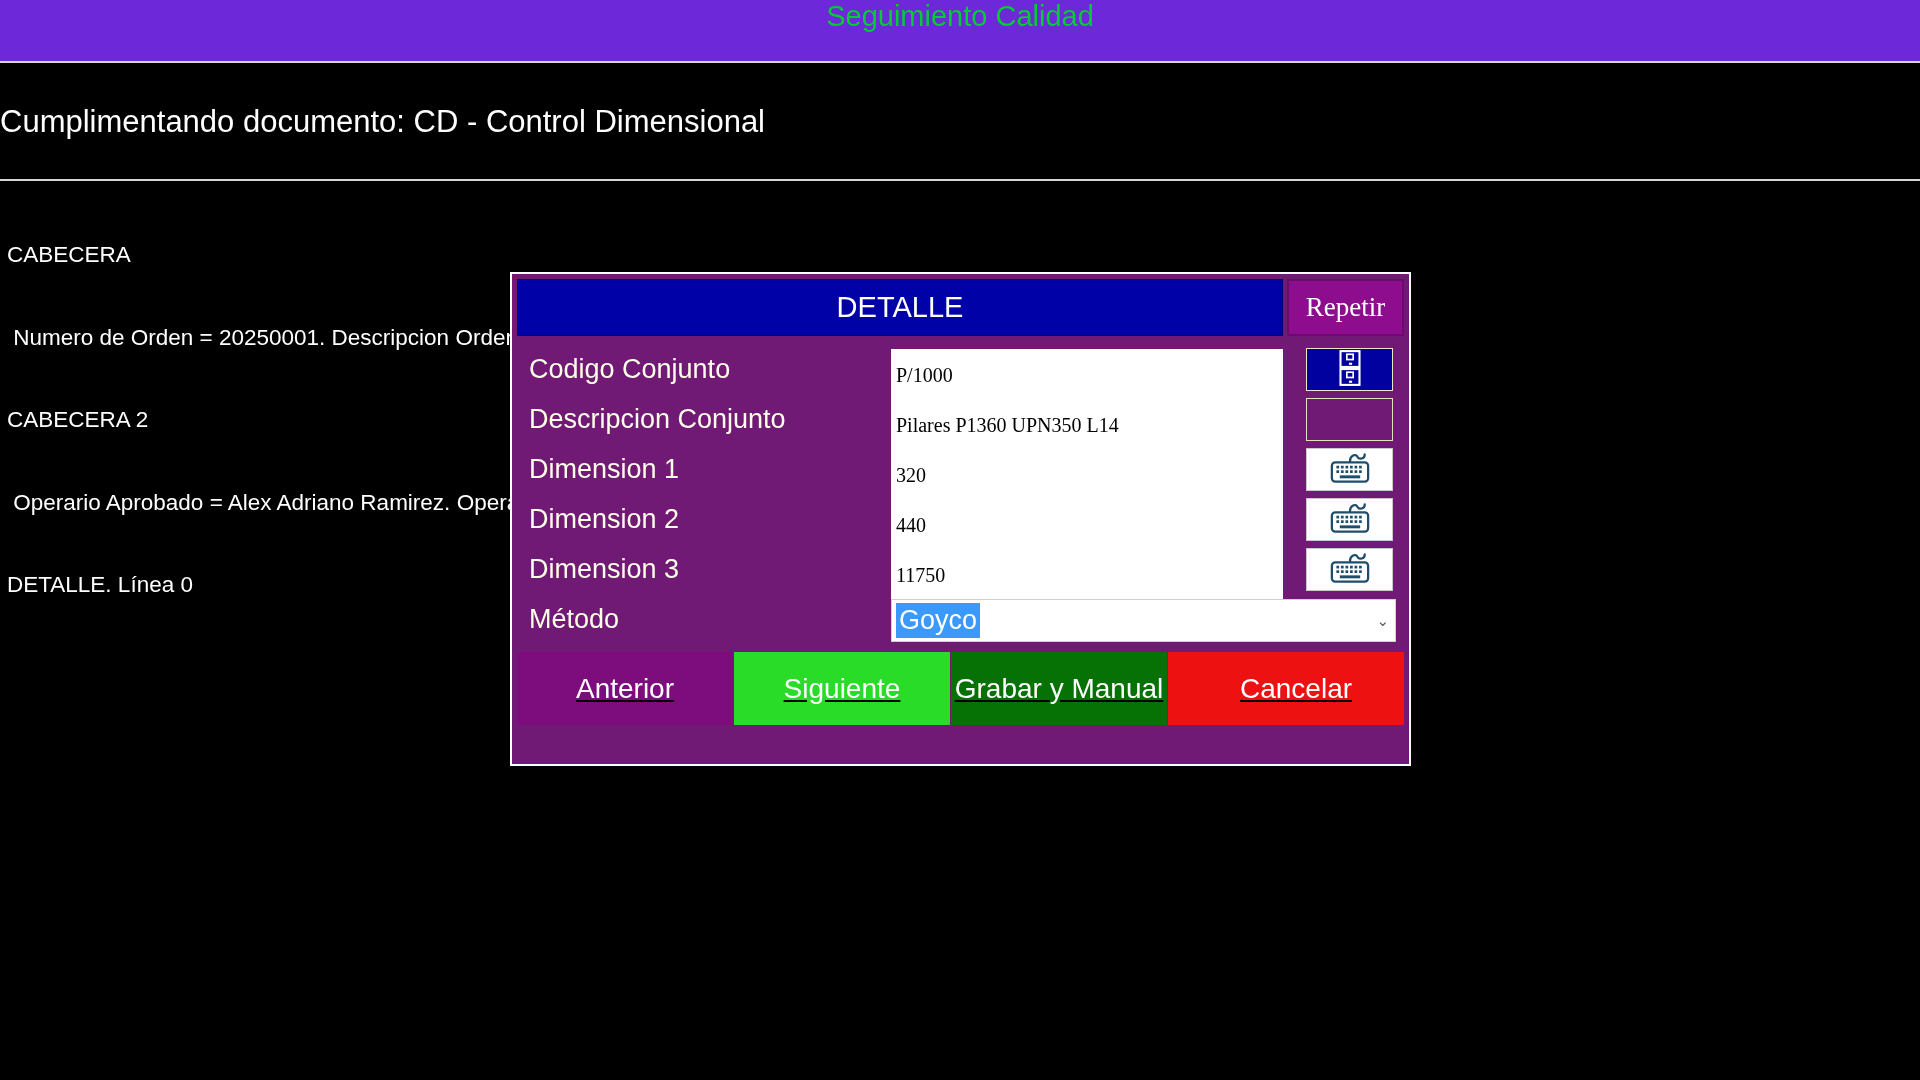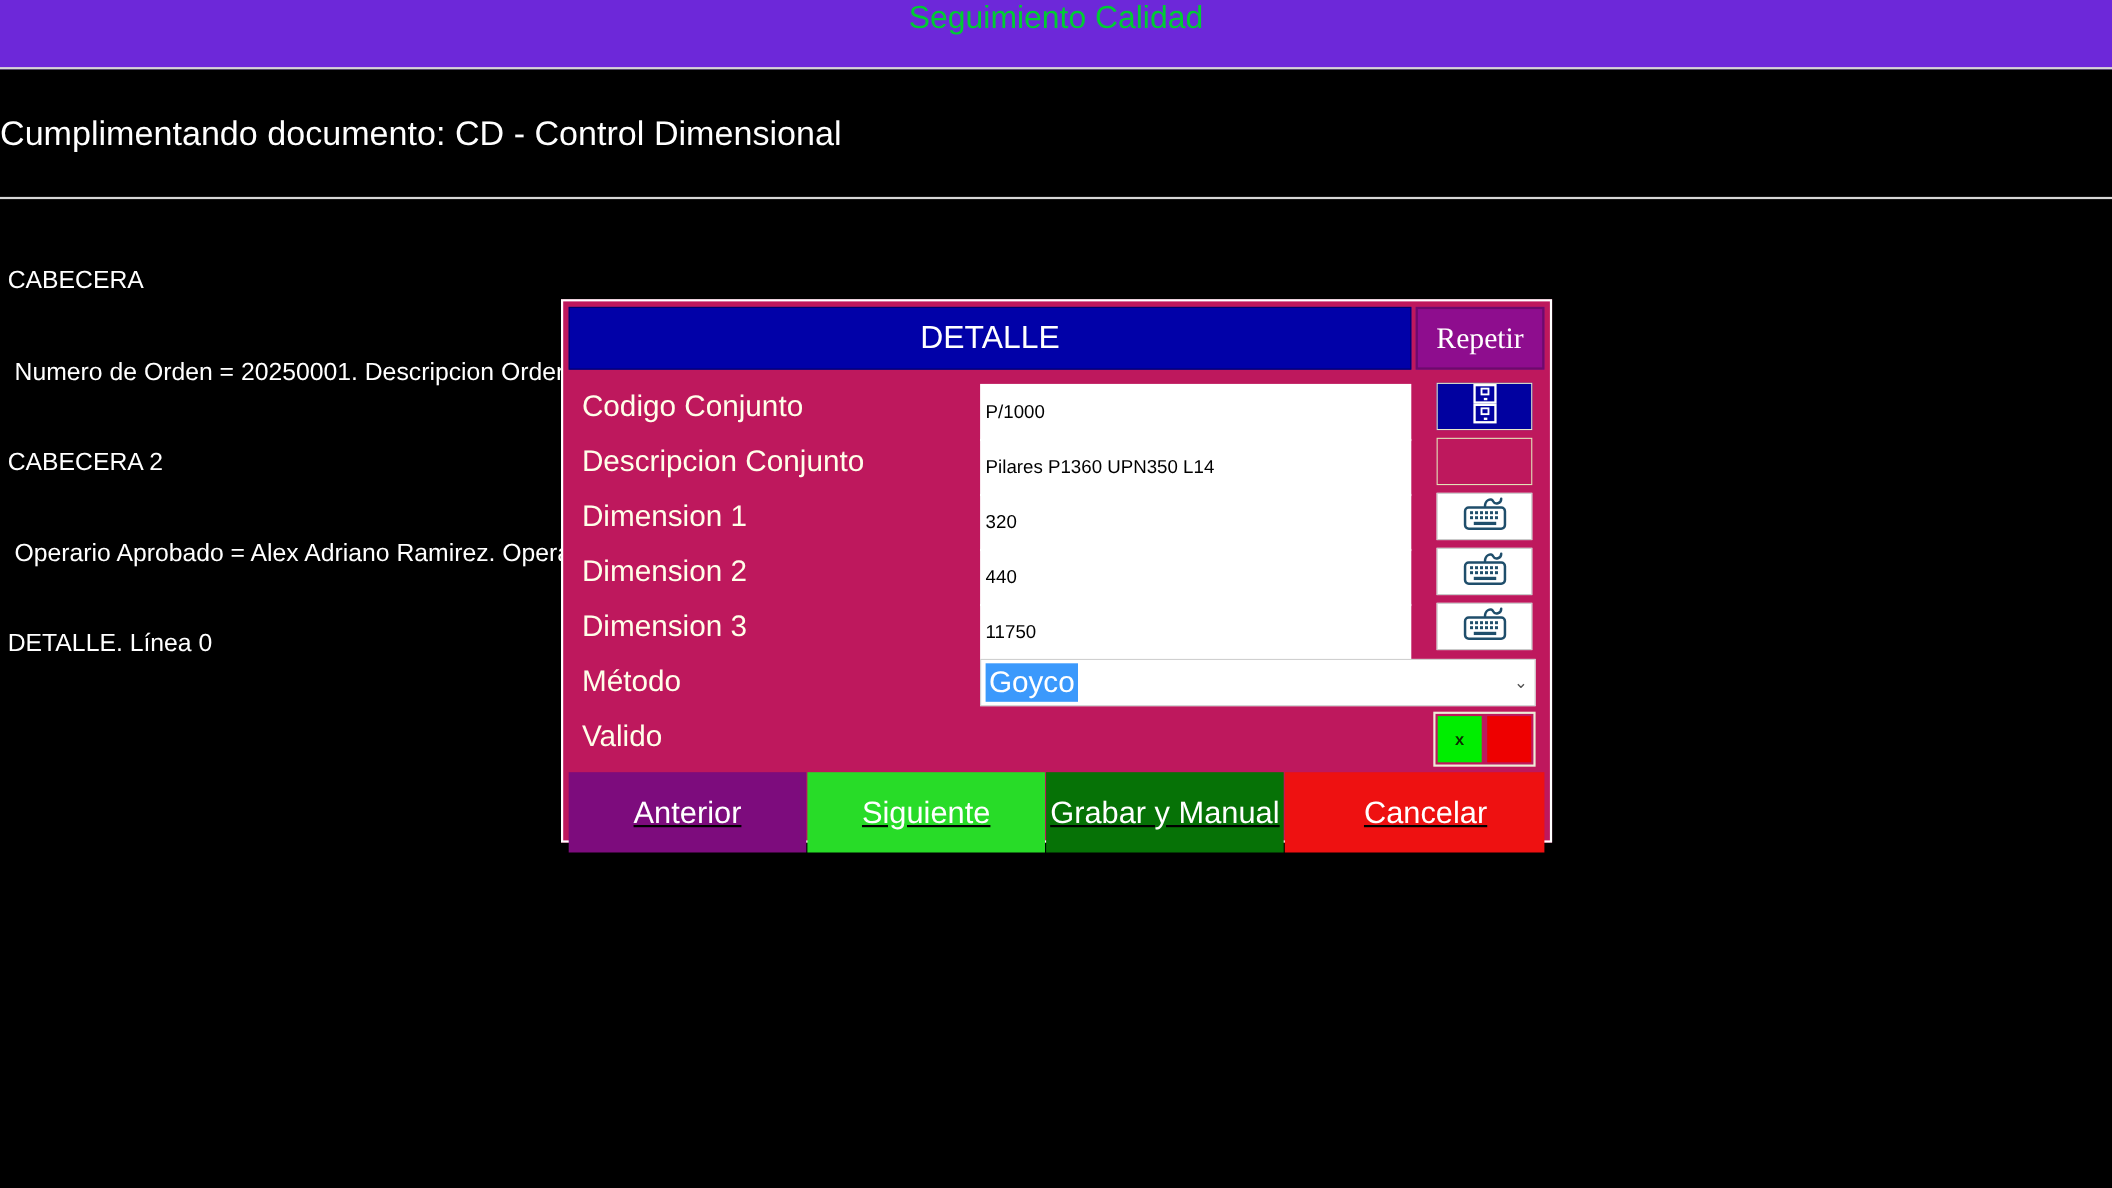--- a/index.html
+++ b/index.html
@@ -15,34 +15,34 @@
     display: flex; align-items: center; justify-content: flex-start;
     border-bottom: 2px solid #d6d6d6; background: #000; }
   .subtitlebar span { color: #ffffff; font-size: 31px; }
 
   
   .log { position: absolute; left: 7px; top: 186px; color: #fff; font-size: 22.5px;
     line-height: 27.5px; white-space: pre; }
 
   
   .dialog { position: absolute; left: 510px; top: 272px; width: 901px; height: 494px;
-    background: #be185d; border: 2px solid #ffffff; padding: 5px; }
+    background: #701a75; border: 2px solid #ffffff; padding: 5px; }
   .dlg-header { display: flex; gap: 4px; height: 57px; }
   .dlg-title { flex: 1; background: #0101a8; border: 1px solid #00006e; color: #fff;
     font-size: 29px; display: flex; align-items: center; justify-content: center; }
   .btn-repetir { width: 117px; background: #8e0d8e; border: 2px solid #6d0a6d; color: #fff;
     font-size: 27px; display: flex; align-items: center; justify-content: center; cursor: pointer; font-family: Liberation Serif, serif; }
 
   .rows { margin-top: 10px; }
   .row { height: 50px; position: relative; }
   .row-label { position: absolute; left: 12px; top: 0; height: 46px; line-height: 46px;
     color: #ffffe9; font-size: 27px; }
   .field { position: absolute; left: 374px; top: 3px; width: 392px; height: 52px;
-    background: #fff; border: none; outline: none; color: #000; font-size: 17px;
-    padding: 0 5px; font-family: Liberation Sans, sans-serif; }
+    background: #fff; border: none; outline: none; color: #000; font-size: 20px;
+    padding: 0 5px; font-family: Liberation Serif, serif; }
   .iconbtn { position: absolute; left: 789px; top: 2px; width: 87px; height: 43px;
     display: flex; align-items: center; justify-content: center; cursor: pointer; }
   .iconbtn.blue { background: #0101a0; border: 1px solid #e9e9c9; }
   .iconbtn.disabled { background: transparent; border: 1px solid #e2e2b8; cursor: default; }
   .iconbtn.kbd { background: #fff; border: 1px solid #c9c9c9; }
 
   .select-box { position: absolute; left: 374px; top: 3px; width: 505px; height: 43px;
     background: #fff; border: 1px solid #d0d0d0; display: flex; align-items: center;
     padding: 0 6px 0 4px; cursor: pointer; }
   .select-box .selected { background: #3b99fc; color: #fff; font-size: 27px;
@@ -200,27 +200,20 @@
     </div>
 
     <div class="row">
       <span class="row-label">Método</span>
       <div class="select-box">
         <span class="selected">Goyco</span>
         <span class="chev">⌄</span>
       </div>
     </div>
 
-    <div class="row">
-      <span class="row-label">Valido</span>
-      <div class="valido-group">
-        <button class="valido-yes">x</button>
-        <button class="valido-no"></button>
-      </div>
-    </div>
 
   </div>
 
   <div class="dlg-buttons">
     <button class="btn btn-anterior">Anterior</button>
     <button class="btn btn-siguiente">Siguiente</button>
     <button class="btn btn-grabar">Grabar y Manual</button>
     <button class="btn btn-cancelar">Cancelar</button>
   </div>
 

